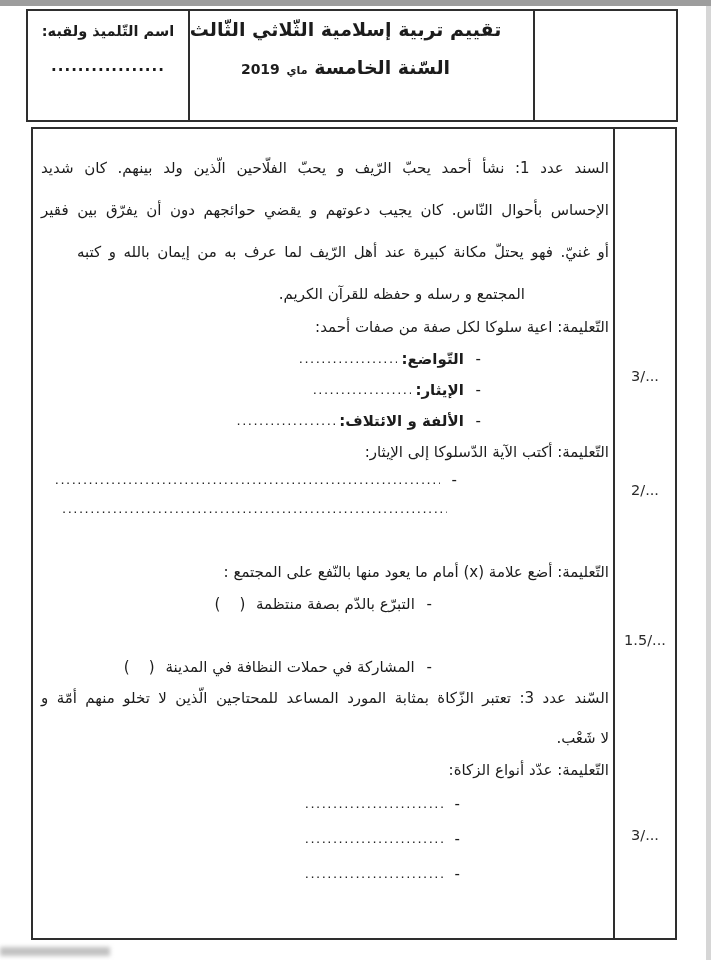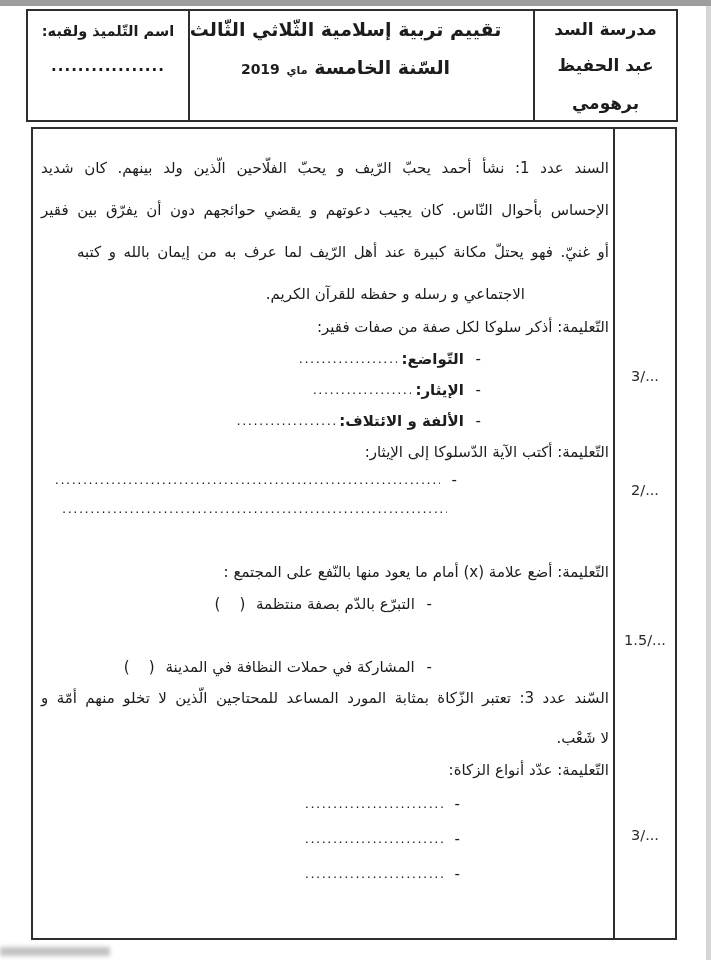--- a/index.html
+++ b/index.html
@@ -97,25 +97,20 @@
 <body>
 
 <div class="edge edge-top"></div>
 <div class="edge edge-right"></div>
 <div class="edge edge-bottom-smudge"></div>
 
 <div class="header-table">
   <div class="vline" style="right:141px;"></div>
   <div class="vline" style="left:160px;"></div>
 
-  <div class="hcell hcell-school">
-    <div class="hline school-l1">مدرسة السد</div>
-    <div class="hline school-l2">عبد الحفيظ</div>
-    <div class="hline school-l3">برهومي</div>
-  </div>
 
   <div class="hcell hcell-title">
     <div class="hline title-l1">تقييم تربية إسلامية الثّلاثي الثّالث</div>
     <div class="hline title-l2">
       <span>السّنة الخامسة</span>
       <span class="title-small">ماي</span>
       <span class="title-year">2019</span>
     </div>
   </div>
 
@@ -127,23 +122,23 @@
 
 <div class="main-box">
   <div class="marks-divider"></div>
 </div>
 
 <div class="content">
 
   <div class="row p1 stretch">السند عدد 1: نشأ أحمد يحبّ الرّيف و يحبّ الفلّاحين الّذين ولد بينهم. كان شديد</div>
   <div class="row p2 stretch">الإحساس بأحوال النّاس. كان يجيب دعوتهم و يقضي حوائجهم دون أن يفرّق بين فقير</div>
   <div class="row p3 stretch">أو غنيّ. فهو يحتلّ مكانة كبيرة عند أهل الرّيف لما عرف به من إيمان بالله و كتبه</div>
-  <div class="row p4">الاجتماعي و رسله و حفظه للقرآن الكريم.</div>
+  <div class="row p4">المجتمع و رسله و حفظه للقرآن الكريم.</div>
 
-  <div class="row instr1">التّعليمة: أذكر سلوكا لكل صفة من صفات فقير:</div>
+  <div class="row instr1">التّعليمة: اعية سلوكا لكل صفة من صفات أحمد:</div>
 
   <div class="row trait1">
     <span class="dash">-</span>
     <span class="bold">التّواضع:</span>
     <span class="dots dots-sm">..........................................................................................................................................</span>
   </div>
   <div class="row trait2">
     <span class="dash">-</span>
     <span class="bold">الإيثار:</span>
     <span class="dots dots-sm">..........................................................................................................................................</span>

